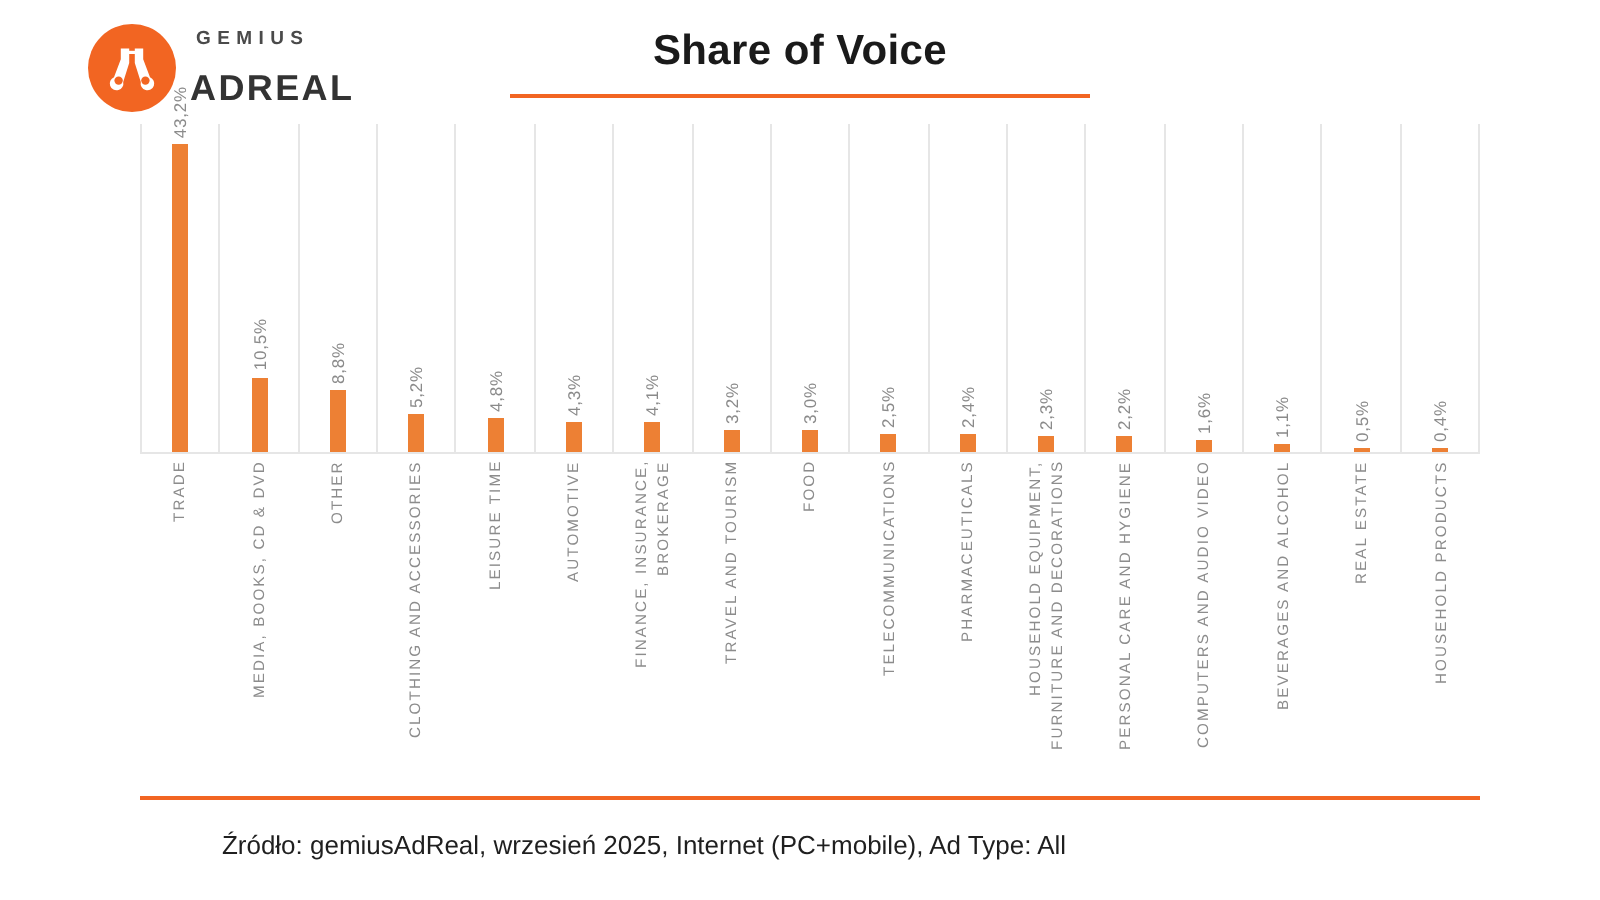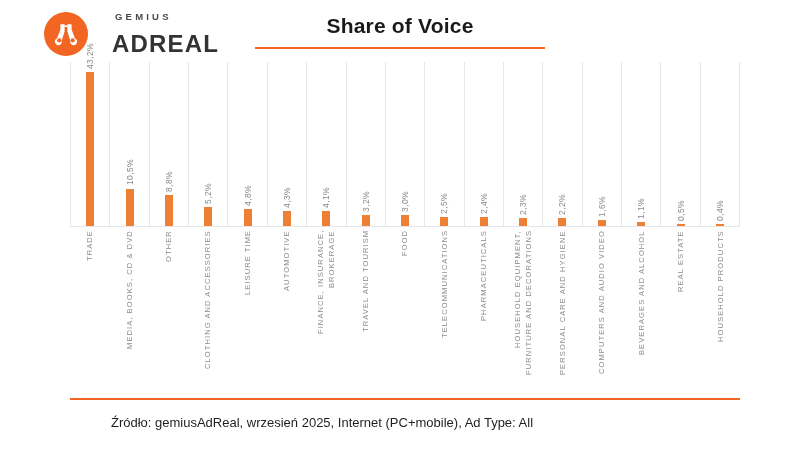--- a/index.html
+++ b/index.html
@@ -20,21 +20,20 @@
     position: absolute;
     left: 0; top: 0;
     width: 800px;
     height: 62px;
   }
   .logo-block {
     position: absolute;
     left: 44px; top: 12px;
     display: flex;
     align-items: center;
-    gap: 17px;
   }
   .logo-mark {
     width: 44px; height: 44px;
     border-radius: 50%;
     background: #F26522;
     position: relative;
     flex: none;
   }
   .binoc {
     position: absolute;
@@ -46,21 +45,21 @@
     line-height: 1;
   }
   .logo-gemius {
     font-size: 9.5px;
     letter-spacing: 3.2px;
     color: #4a4a4a;
     font-weight: bold;
     padding-left: 3px;
   }
   .logo-adreal {
-    font-size: 24px;
+    font-size: 18px;
     letter-spacing: 1.2px;
     color: #333333;
     font-weight: bold;
     margin-top: 10px;
   }
 
   .title-block {
     position: absolute;
     left: 255px; top: 14px;
     width: 290px;

